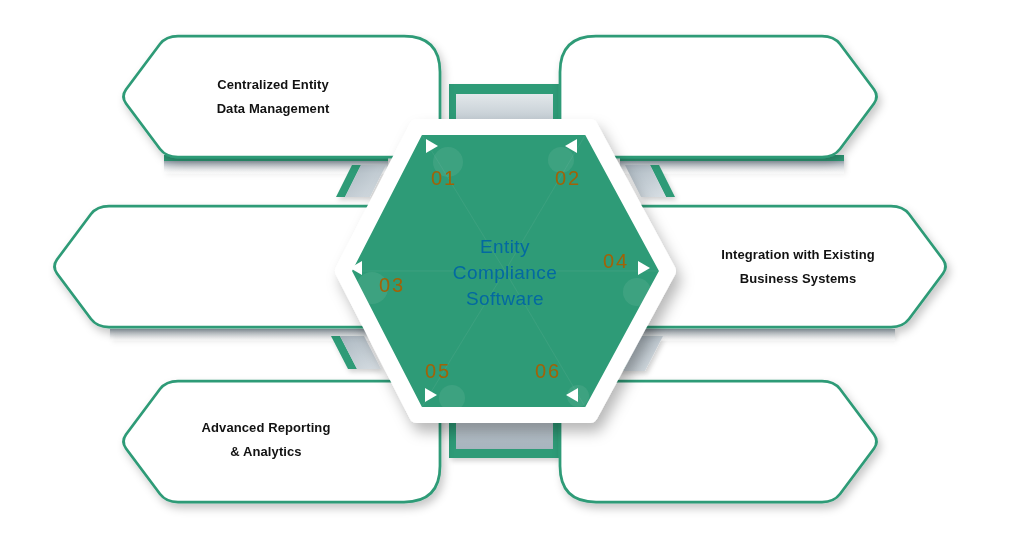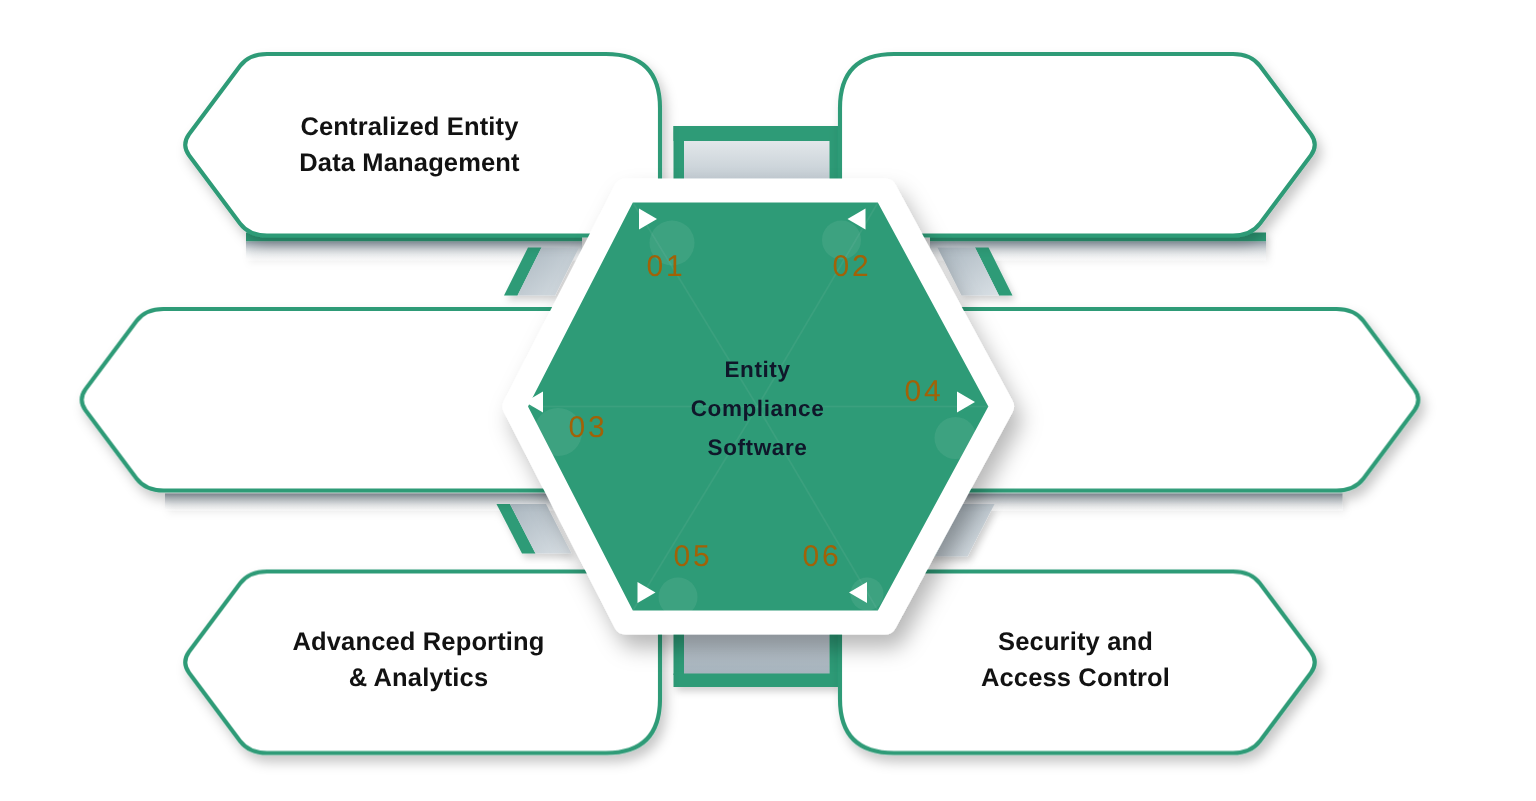--- a/index.html
+++ b/index.html
@@ -12,24 +12,24 @@
 
   .banner{ fill:#ffffff; stroke:var(--green); stroke-width:2.75px; }
   .hex{ fill:var(--green); stroke:#ffffff; stroke-width:16px; stroke-linejoin:round; }
   .fill-green{ fill:var(--green); }
   .tri{ fill:#ffffff; }
   .hl{ fill:#ffffff; opacity:0.07; }
   .spoke{ stroke:#ffffff; stroke-width:1px; opacity:0.05; }
 
   .txt{ position:absolute; display:flex; align-items:center; justify-content:center;
         text-align:center; white-space:pre-line; pointer-events:none; }
-  .lbl{ width:244px; height:54px; font-size:17px; line-height:24px; font-weight:bold;
+  .lbl{ width:244px; height:54px; font-size:13px; line-height:24px; font-weight:bold;
         color:var(--ink); letter-spacing:0.1px; }
-  .hex-title{ left:405px; top:233px; width:200px; height:80px; color:#0f172a;
-        font-size:15px; line-height:26px; font-weight:bold; letter-spacing:0.4px; }
+  .hex-title{ left:405px; top:233px; width:200px; height:80px; color:#0369a1;
+        font-size:19px; line-height:26px; font-weight:normal; letter-spacing:0.4px; }
   .num{ width:48px; height:24px; color:#a16207; font-size:20px; line-height:24px;
         font-weight:normal; letter-spacing:1.8px; }
 </style>
 </head>
 <body>
 
 <div class="stage">
 
   <svg width="1024" height="534" viewBox="0 0 1024 534">
     <defs>
@@ -117,29 +117,29 @@
       <polygon class="tri" points="577,139 577,153 565,146"></polygon>
       <polygon class="tri" points="362,261 362,275 350,268"></polygon>
       <polygon class="tri" points="638,261 638,275 650,268"></polygon>
       <polygon class="tri" points="425,388 425,402 437,395"></polygon>
       <polygon class="tri" points="578,388 578,402 566,395"></polygon>
     </g>
   </svg>
 
   <div class="txt lbl" style="left:151px; top:70px;">Centralized Entity
 Data Management</div>
-  <div class="txt lbl" style="left:157px; top:413px;">Advanced Reporting
+  <div class="txt lbl" style="left:676px; top:240px;">Integration with Existing
+Business Systems</div>
+  <div class="txt lbl" style="left:144px; top:413px;">Advanced Reporting
 &amp; Analytics</div>
-  <div class="txt lbl" style="left:595px; top:413px;">Security and
-Access Control</div>
 
   <div class="txt hex-title">Entity
 Compliance
 Software</div>
 
   <div class="txt num" style="left:420px; top:166px;">01</div>
   <div class="txt num" style="left:544px; top:166px;">02</div>
   <div class="txt num" style="left:368px; top:273px;">03</div>
   <div class="txt num" style="left:592px; top:249px;">04</div>
-  <div class="txt num" style="left:438px; top:359px;">05</div>
+  <div class="txt num" style="left:414px; top:359px;">05</div>
   <div class="txt num" style="left:524px; top:359px;">06</div>
 
 </div>
 
 </body></html>

